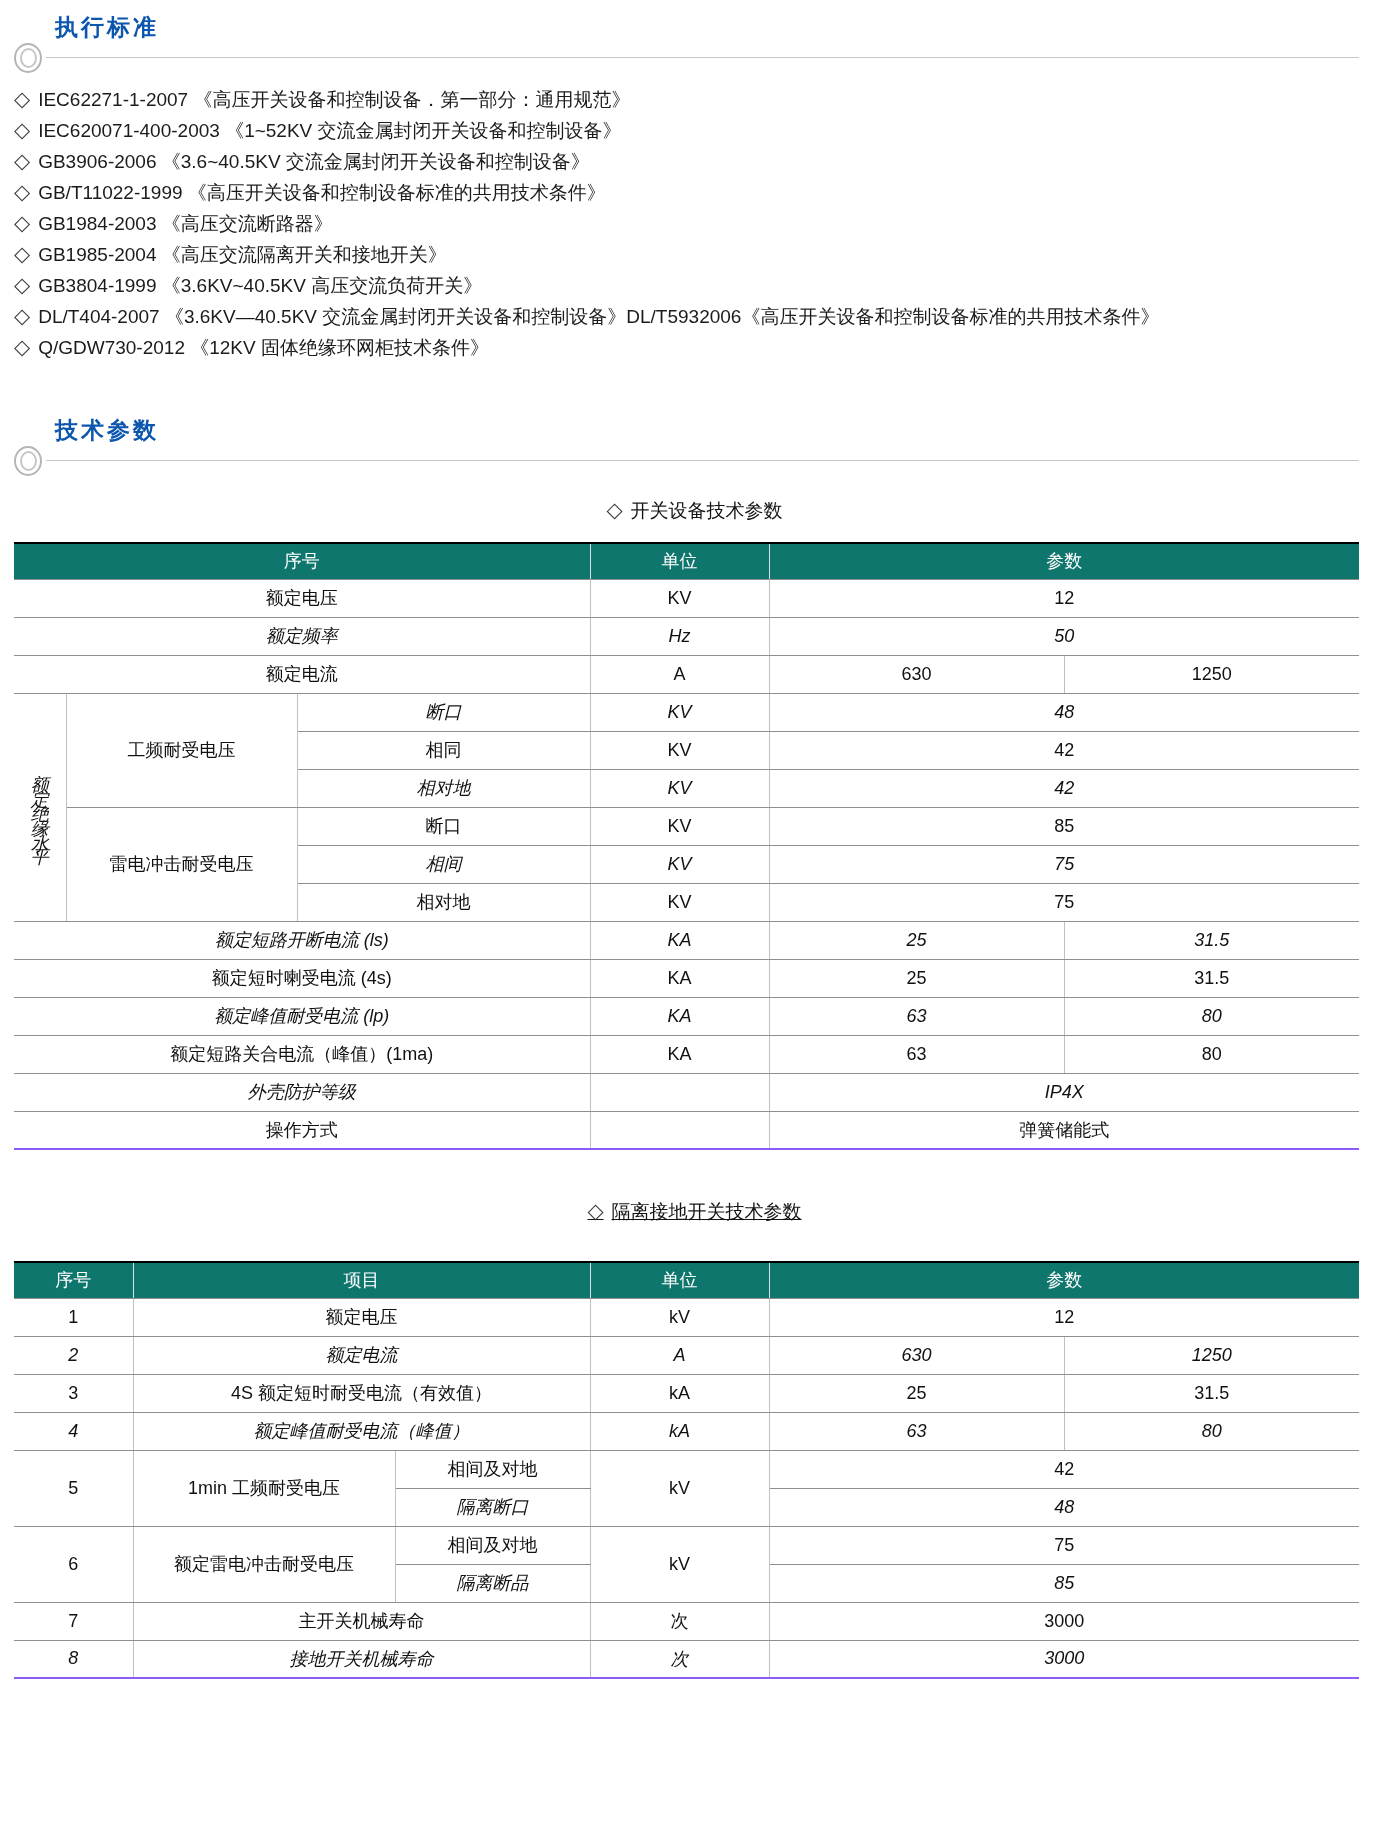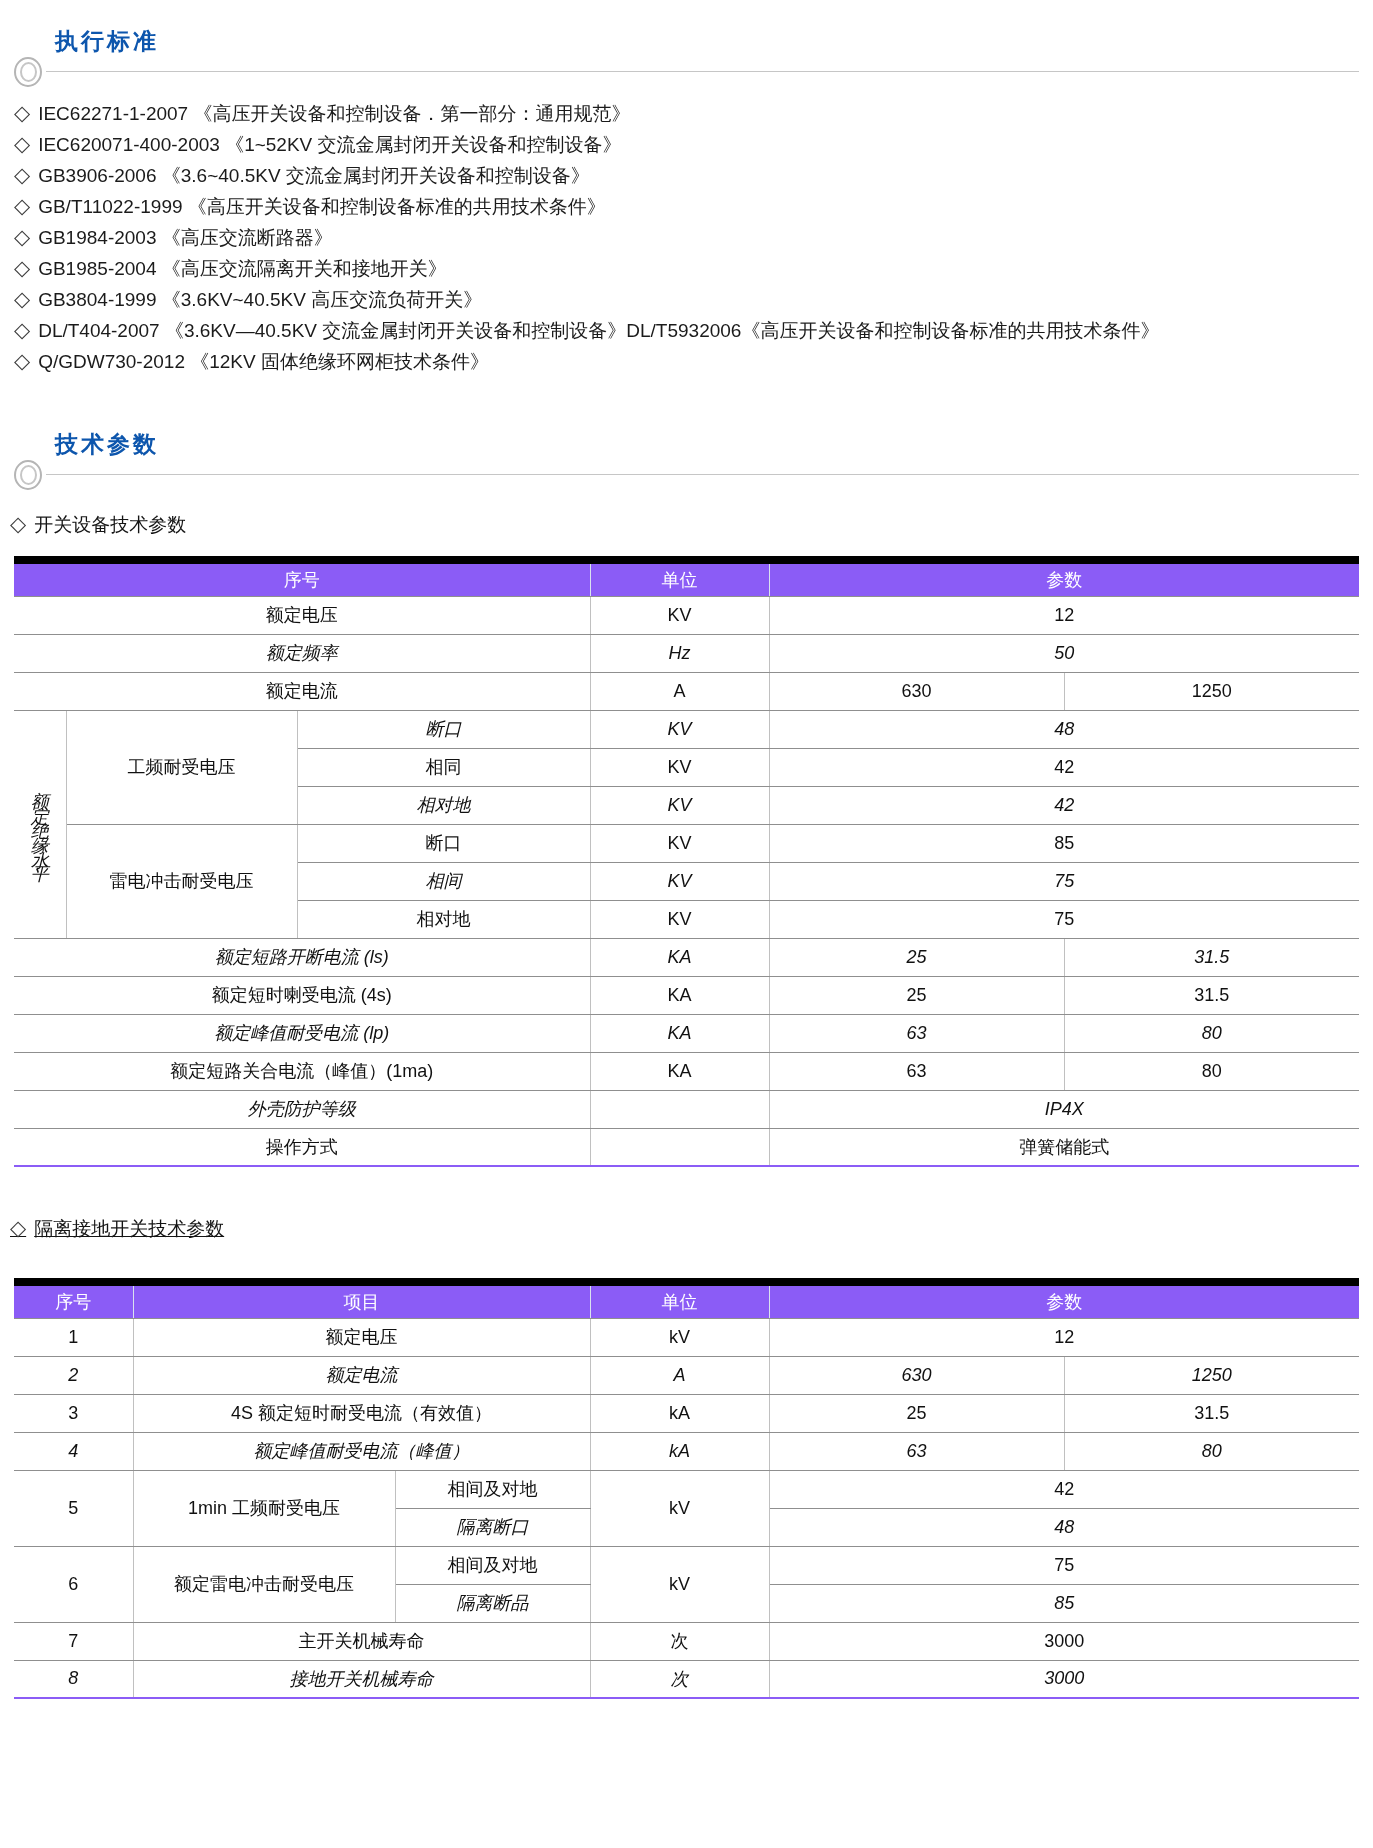--- a/index.html
+++ b/index.html
@@ -4,21 +4,21 @@
 <style>
   * { box-sizing: border-box; }
   html,body { margin:0; padding:0; background:#ffffff; }
   body {
     width:1373px; height:1848px;
     font-family:"Liberation Sans","DejaVu Sans",sans-serif;
     color:#1a1a1a;
     position:relative;
     overflow:hidden;
   }
-  .page { width:1373px; height:1732px; padding-top:26px; }
+  .page { width:1373px; height:1732px; padding-top:12px; }
 
   
   .sec-head h2 {
     margin:0 0 0 55px;
     font-size:23px; line-height:30px;
     font-weight:bold; color:#0d56ad; letter-spacing:3px;
   }
   .rule { position:relative; height:34px; }
   .ring-outer {
     position:absolute; left:14px; top:1px;
@@ -37,22 +37,22 @@
   }
 
   
   .std-list { list-style:none; margin:8px 0 0 14px; padding:0; }
   .std-list li { font-size:19px; line-height:30px; color:#1b1b1b; white-space:nowrap; }
   .diamond { font-size:21px; color:#3c3c3c; margin-right:8px; }
 
   .sec2 { margin-top:52px; }
 
   .subhead {
-    margin:18px 0 0 10px;
-    font-size:19px; line-height:26px; color:#141414; font-weight:500;
+    margin:18px 0 0 16px;
+    font-size:19px; line-height:26px; color:#141414; font-weight:500;text-align:center;
   }
   .subhead.second { margin-top:48px;text-decoration:underline; }
 
   
   table.spec {
     border-collapse:collapse; table-layout:fixed;
     width:1345px; margin:18px 0 0 14px;
     font-size:18px; color:#111;
   }
   table.spec.t2 { margin-top:36px; }
@@ -61,22 +61,22 @@
     border-bottom:1px solid #8f8f8f;
     border-left:1px solid #c0c0c0;
     border-right:1px solid #c0c0c0;
     height:38px; padding:2px 6px;
     text-align:center; vertical-align:middle;
     background:#ffffff;
   }
   table.spec td:first-child { border-left:none; }
   table.spec td:last-child { border-right:none; }
   table.spec thead td {
-    background:#8b5cf6; color:#ffffff; height:36px;
-    border-top:8px solid #000000;
+    background:#0f766e; color:#ffffff; height:36px;
+    border-top:2px solid #000000;
     border-left:1px solid #d9e2ef; border-right:1px solid #d9e2ef;
     font-weight:500;
   }
   table.spec thead td:first-child { border-left:none; }
   table.spec thead td:last-child { border-right:none; }
   table.spec tbody tr:last-child td { border-bottom:2px solid #8b5cf6;margin-top:40px; }
   td.lbl { text-align:left; padding-left:24px; }
   td.g { background:#ededed;font-style:italic; }
   td.vcell { padding:8px 0; }
   .vert {

